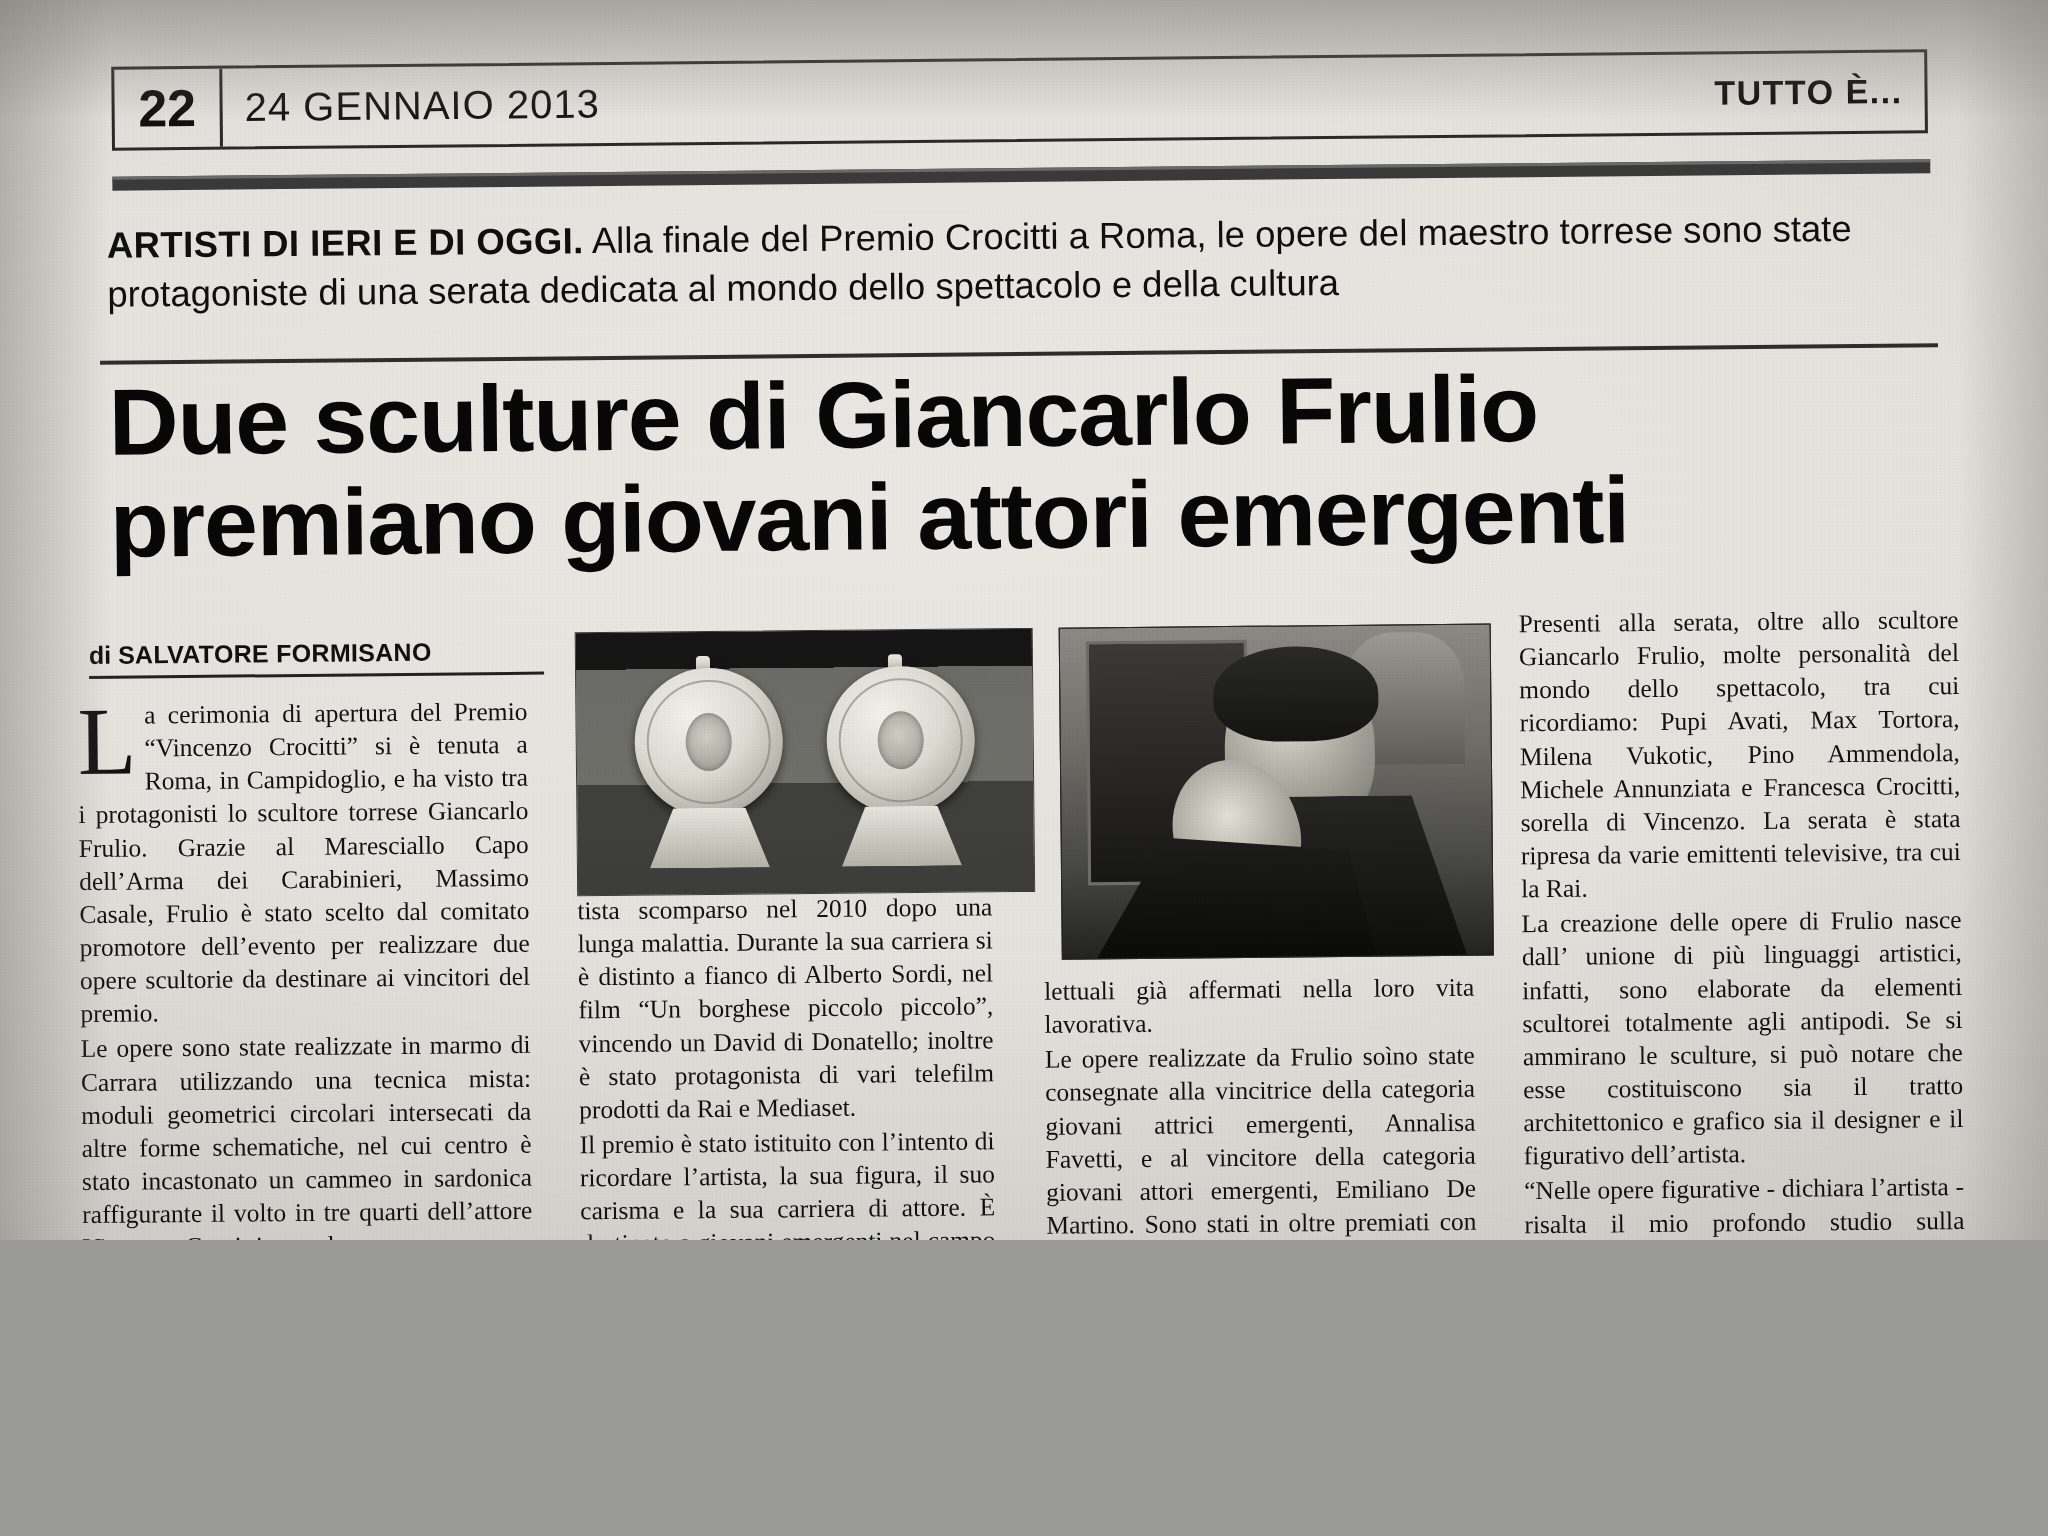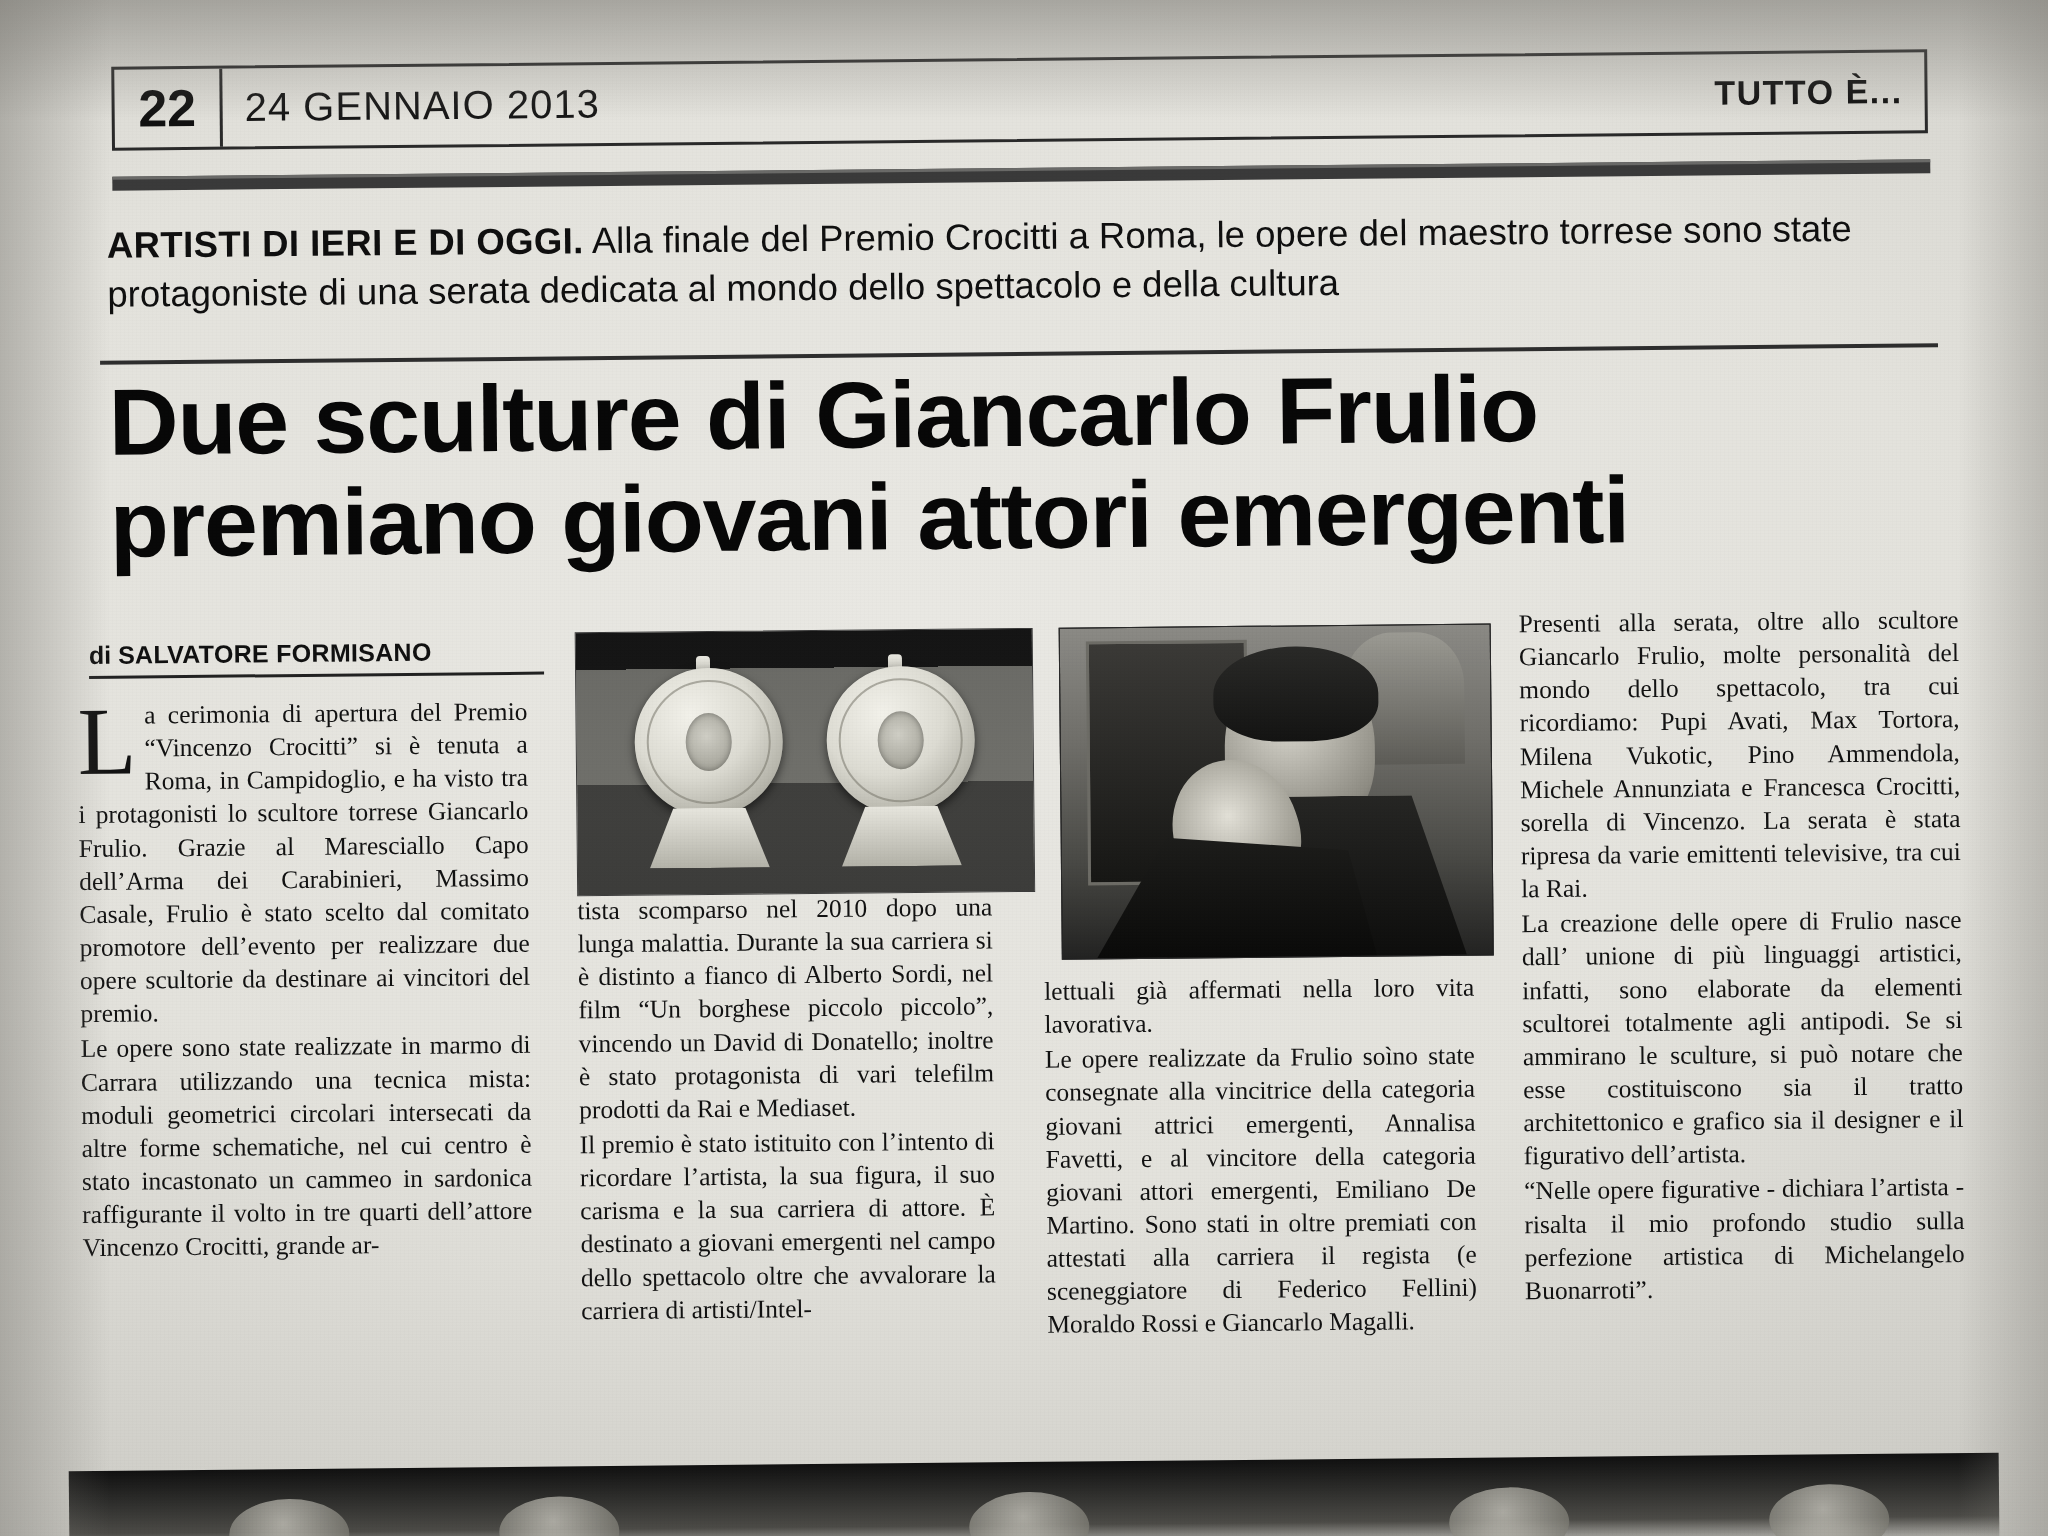--- a/index.html
+++ b/index.html
@@ -3,21 +3,21 @@
 <meta charset="utf-8">
 <style>
   html, body {
     margin: 0;
     padding: 0;
     background: #9a9a96;
   }
   #page {
     position: relative;
     width: 2048px;
-    height: 1536px;
+    height: 1240px;
     overflow: hidden;
     background: #b9b8b3;
     font-family: "Liberation Serif", serif;
   }
   
   #paper {
     position: absolute;
     inset: 0;
     background:
       radial-gradient(ellipse 120% 90% at 45% 40%, #e9e8e3 0%, #e3e2dc 42%, #cfcec8 72%, #b2b1ab 100%);

